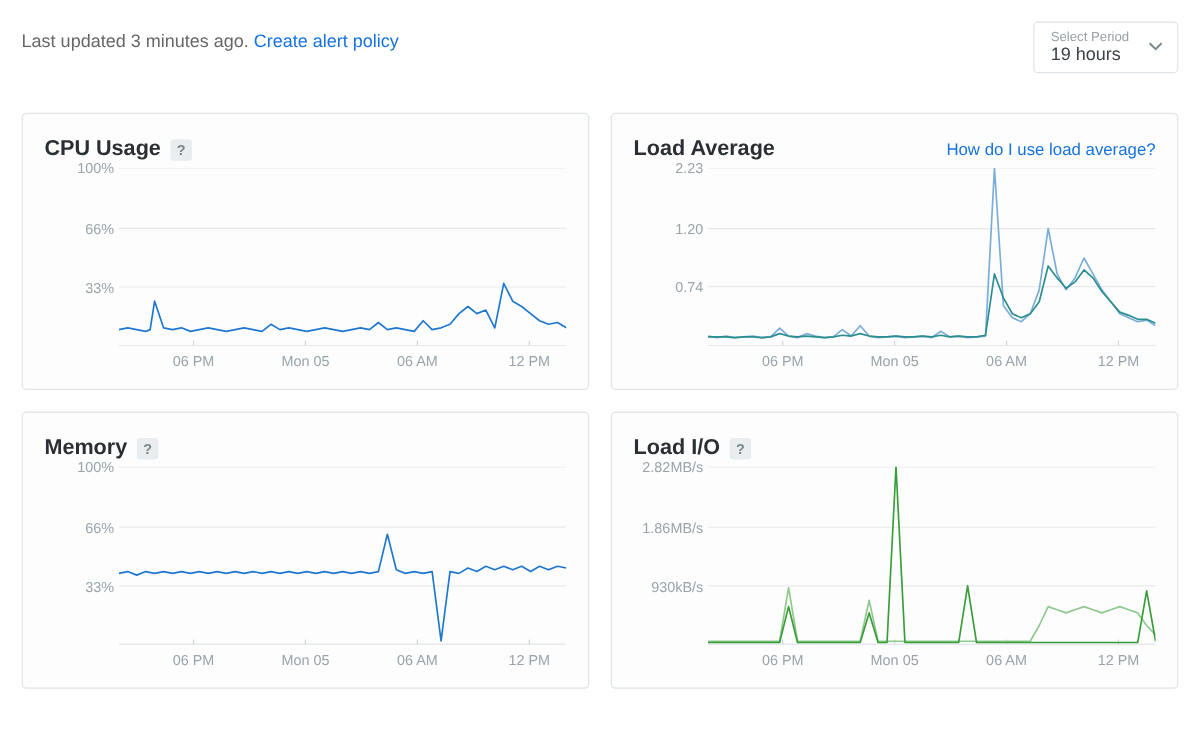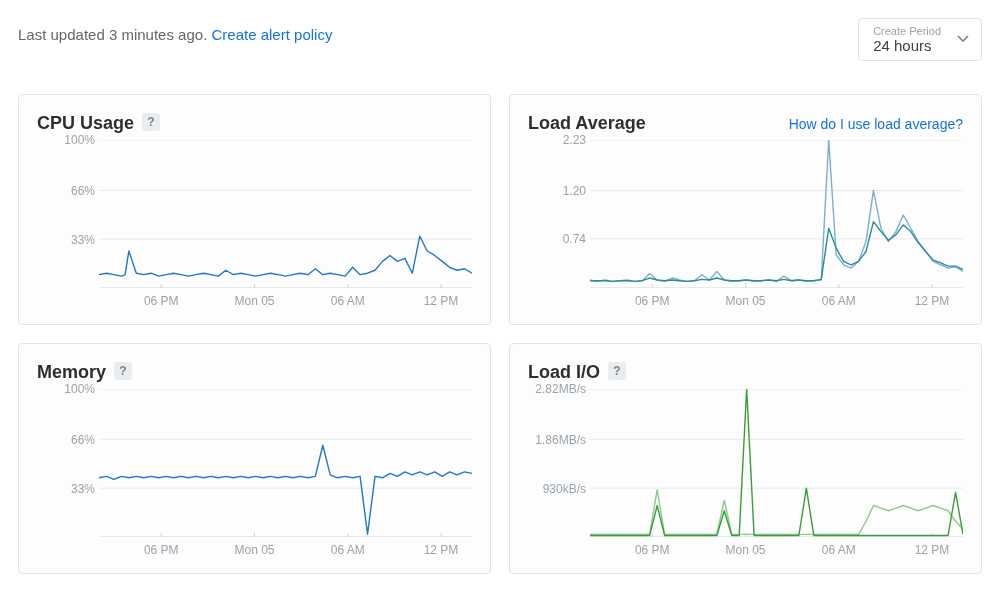--- a/index.html
+++ b/index.html
@@ -76,21 +76,21 @@
     background:var(--panel);
     padding:18px 18px 12px 18px;
     position:relative;
   }
   .panel-head{
     display:flex;
     align-items:center;
     justify-content:space-between;
     margin-bottom:6px;
   }
-  .title-wrap{display:flex;align-items:flex-start;gap:8px;}
+  .title-wrap{display:flex;align-items:flex-end;gap:8px;}
   .panel-title{
     font-size:18px;
     font-weight:600;
     color:#2b2f33;
   }
   .help-icon{
     display:inline-flex;
     align-items:center;
     justify-content:center;
     width:18px;height:18px;
@@ -145,22 +145,22 @@
 </style>
 </head>
 <body>
 
 <div class="topbar">
   <div class="updated">
     <span>Last updated </span><span>3 minutes ago.</span>
     <a class="alert-link">Create alert policy</a>
   </div>
   <div class="period-select">
-    <div class="small">Create Period</div>
-    <div class="big">24 hours</div>
+    <div class="small">Select Period</div>
+    <div class="big">19 hours</div>
     <span class="chev">
       <svg width="12" height="12" viewBox="0 0 12 12">
           <path d="M1 3 L6 8 L11 3" fill="none" stroke="#7b858c" stroke-width="1.6"></path>
         </svg>
     </span>
   </div>
 </div>
 
 <div class="grid-panels">
 

